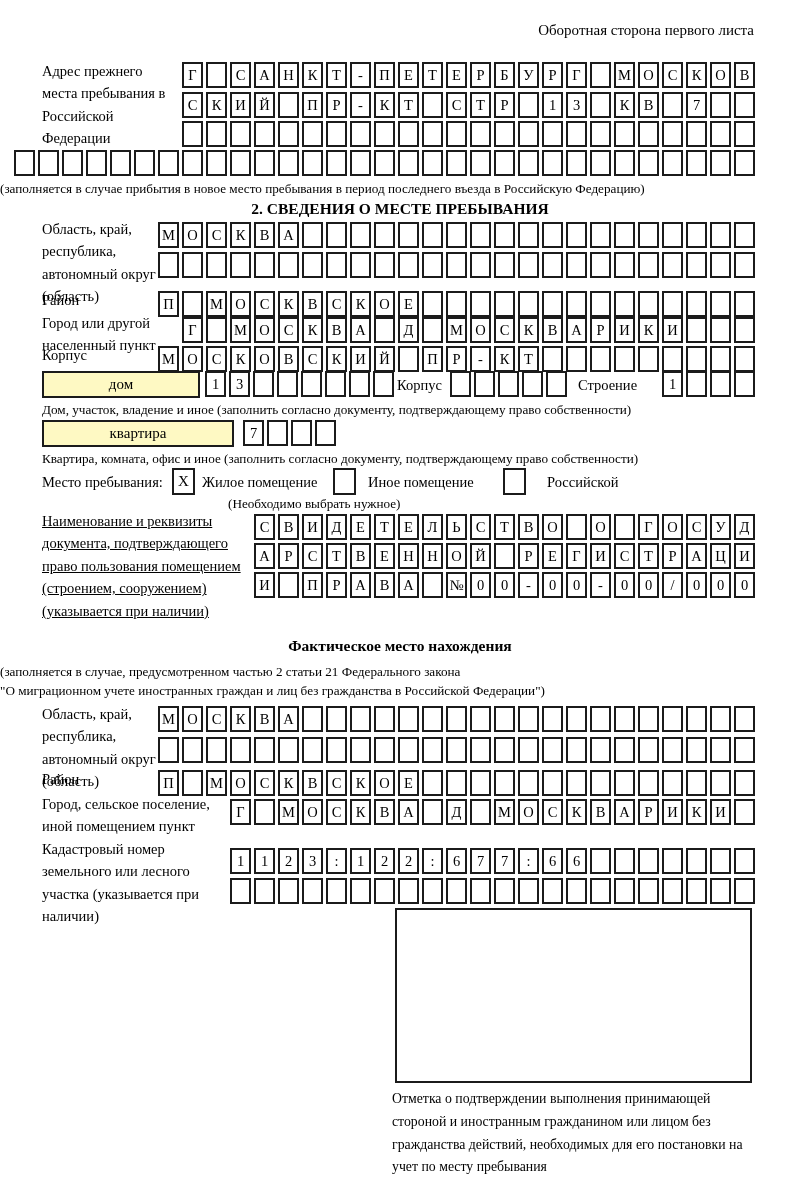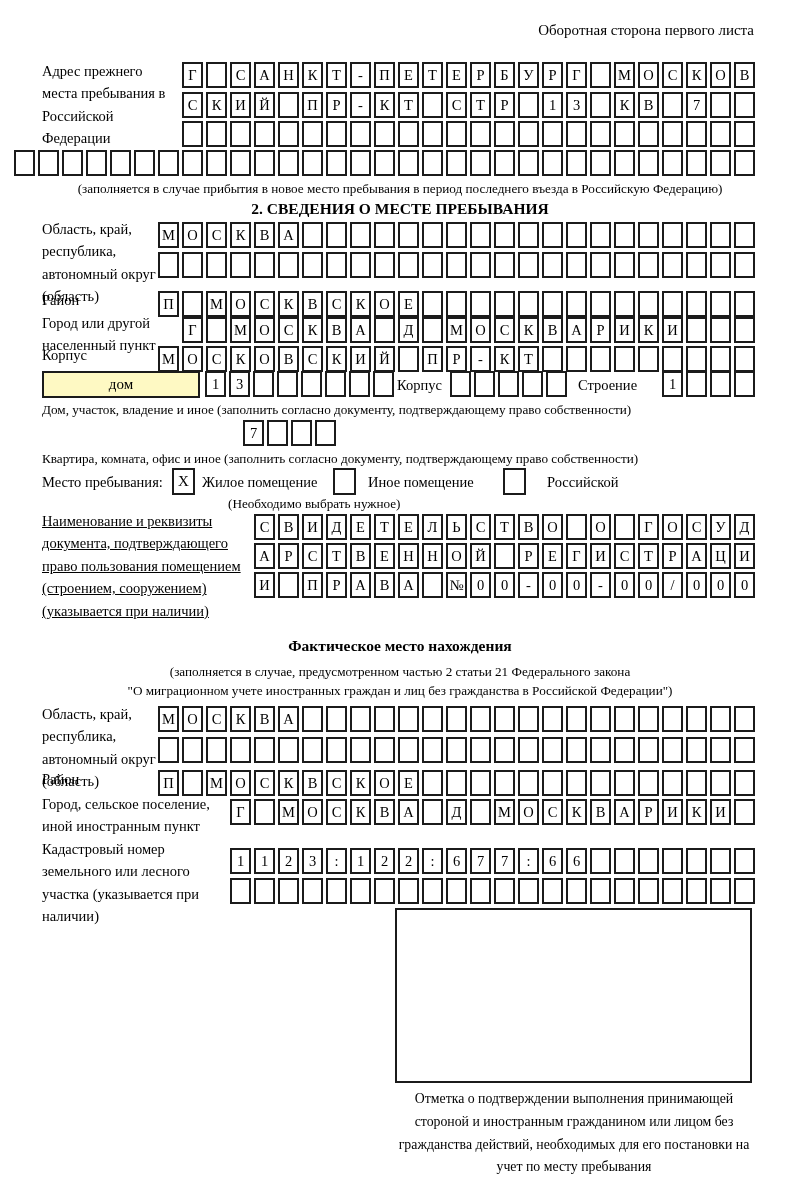--- a/index.html
+++ b/index.html
@@ -2,21 +2,21 @@
 <html><head>
 <meta charset="utf-8">
 <style>
   html,body { margin:0; padding:0; background:#fff; }
   .page {
     position:relative; width:800px; height:1180px; background:#ffffff;
     font-family:"Liberation Serif", serif; color:#000; overflow:hidden;
   }
   .lbl { position:absolute; font-size:14.5px; line-height:1.55; }
   .cap { position:absolute; font-size:13.2px; line-height:1.45; }
-  .center { text-align:center; }
+  .center { }
   .title { position:absolute; left:0; width:800px; text-align:center; font-weight:bold; font-size:15.5px; }
   .cellrow { position:absolute; display:flex; gap:3px; }
   .cell {
     width:21px; height:26px; box-sizing:border-box; border:2px solid #1b1b1b;
     display:flex; align-items:center; justify-content:center;
     font-size:14.5px; background:#fff; flex:0 0 auto;
   }
   .widebox {
     position:absolute; box-sizing:border-box; border:2px solid #1b1b1b; height:27px;
     display:flex; align-items:center; justify-content:center; font-size:15px; background:#fef9c3;
@@ -314,20 +314,21 @@
     </div>
   <div class="lbl" style="left:578px; top:374px;">Строение</div>
   <div class="cellrow" style="left:662px; top:371px;">
       <span class="cell">1</span>
       <span class="cell"></span>
       <span class="cell"></span>
       <span class="cell"></span>
     </div>
   <div class="cap" style="left:42px; top:400px; width:720px;">Дом, участок, владение и иное (заполнить согласно документу, подтверждающему право собственности)</div>
 
+  <div class="widebox" style="left:42px; top:420px; width:192px;">квартира</div>
   <div class="cellrow" style="left:243px; top:420px;">
       <span class="cell">7</span>
       <span class="cell"></span>
       <span class="cell"></span>
       <span class="cell"></span>
     </div>
   <div class="cap" style="left:42px; top:449px; width:720px;">Квартира, комната, офис и иное (заполнить согласно документу, подтверждающему право собственности)</div>
 
   <div class="lbl" style="left:42px; top:471px;">Место пребывания:</div>
   <div class="chk" style="left:172px; top:468px;">X</div>
@@ -491,21 +492,21 @@
       <span class="cell"></span>
       <span class="cell"></span>
       <span class="cell"></span>
       <span class="cell"></span>
       <span class="cell"></span>
       <span class="cell"></span>
       <span class="cell"></span>
       <span class="cell"></span>
     </div>
 
-  <div class="lbl" style="left:42px; top:793px; width:200px;">Город, сельское поселение, иной иностранным пункт</div>
+  <div class="lbl" style="left:42px; top:793px; width:200px;">Город, сельское поселение, иной помещением пункт</div>
   <div class="cellrow" style="left:230px; top:799px;">
       <span class="cell">Г</span>
       <span class="cell"></span>
       <span class="cell">М</span>
       <span class="cell">О</span>
       <span class="cell">С</span>
       <span class="cell">К</span>
       <span class="cell">В</span>
       <span class="cell">А</span>
       <span class="cell"></span>

